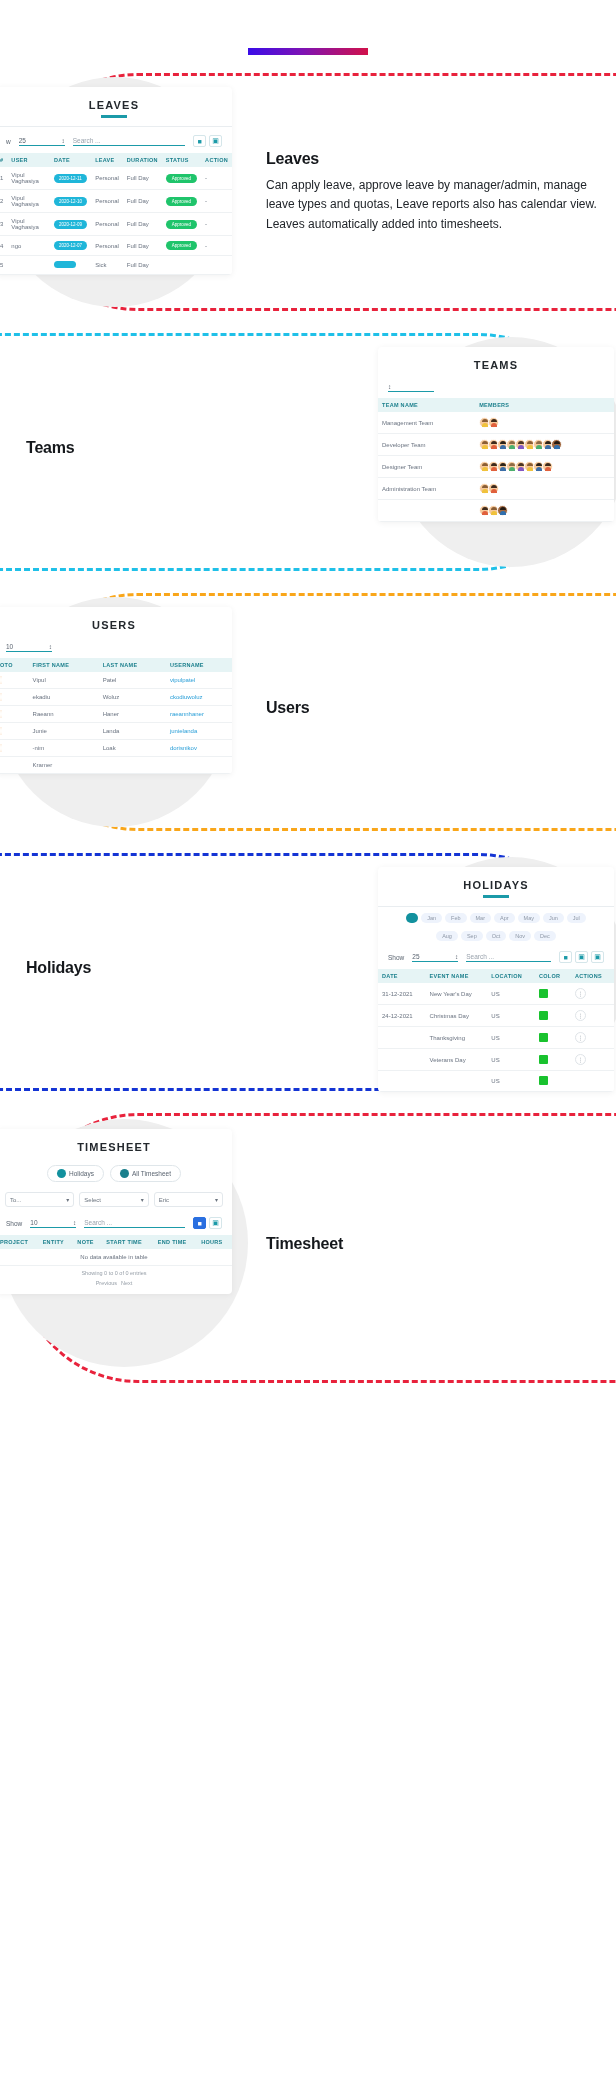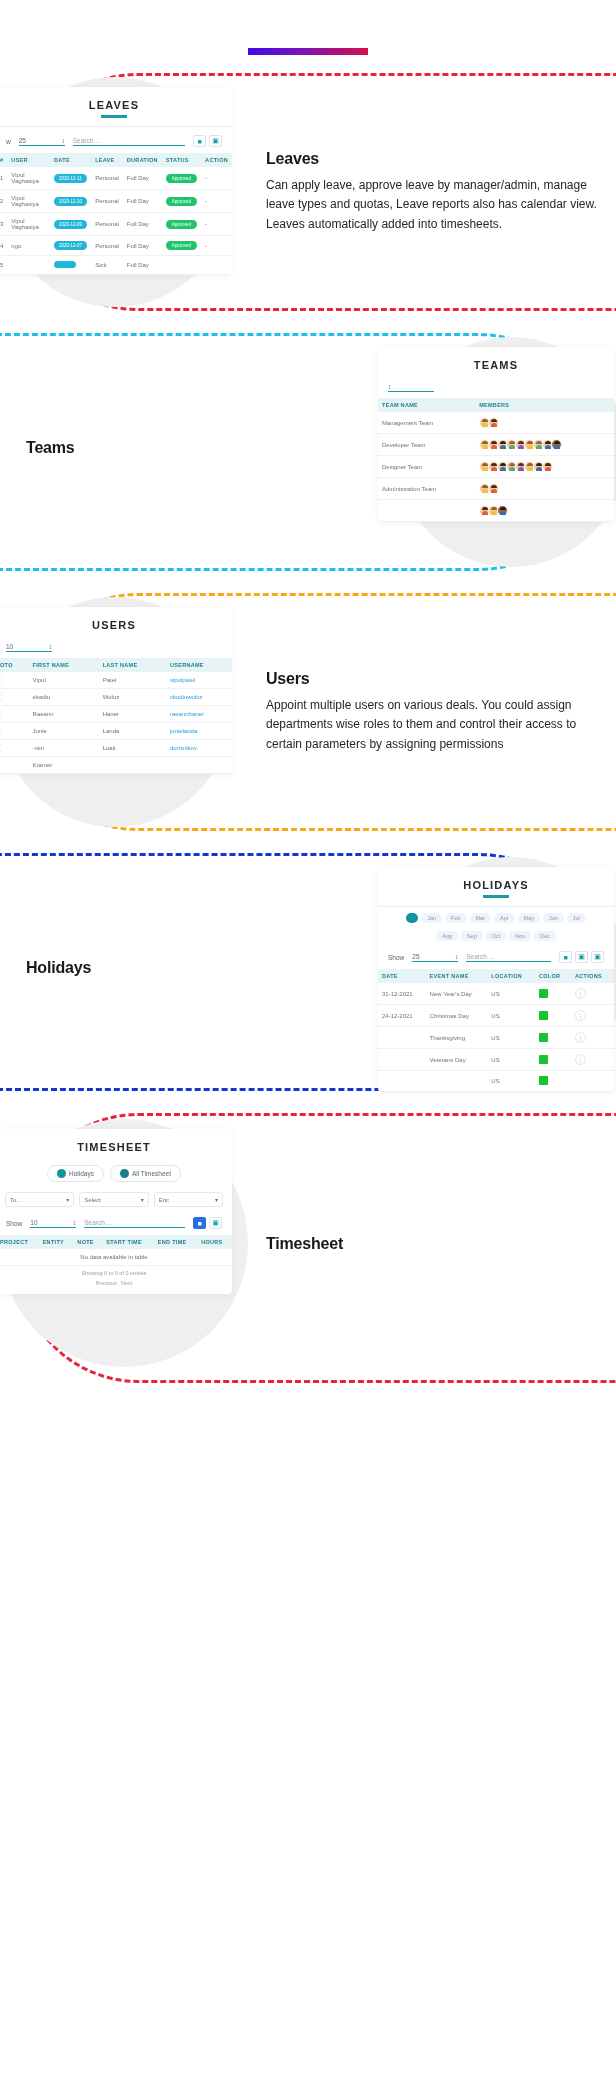--- a/index.html
+++ b/index.html
@@ -465,21 +465,20 @@
               <td></td>
               <td></td>
             </tr>
           </tbody>
         </table>
       </div>
     </div>
 
     <div class="copy">
       <h3>Users</h3>
-      <p>Appoint multiple users on various deals. You could assign departments wise roles to them and control their access to certain parameters by assigning permissions</p>
     </div>
   </div>
 </div>
 
 <div class="module">
   <div class="module-inner">
     <div class="dash-frame right-round c-blue"></div>
 
     <div class="copy left-pad">
       <h3>Holidays</h3>

